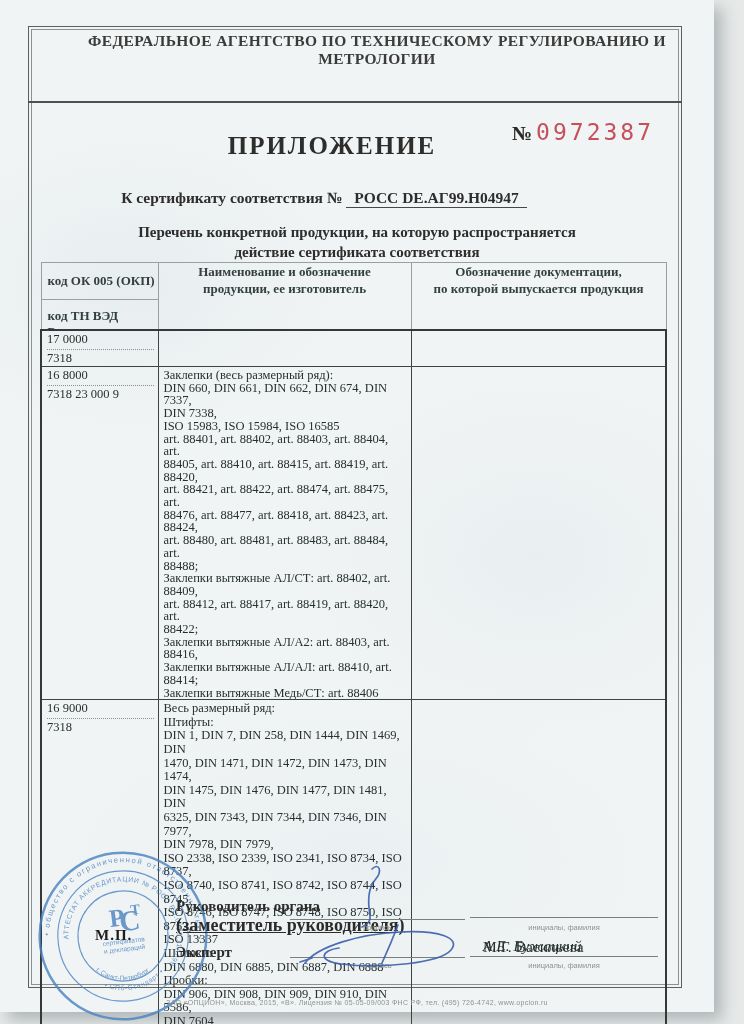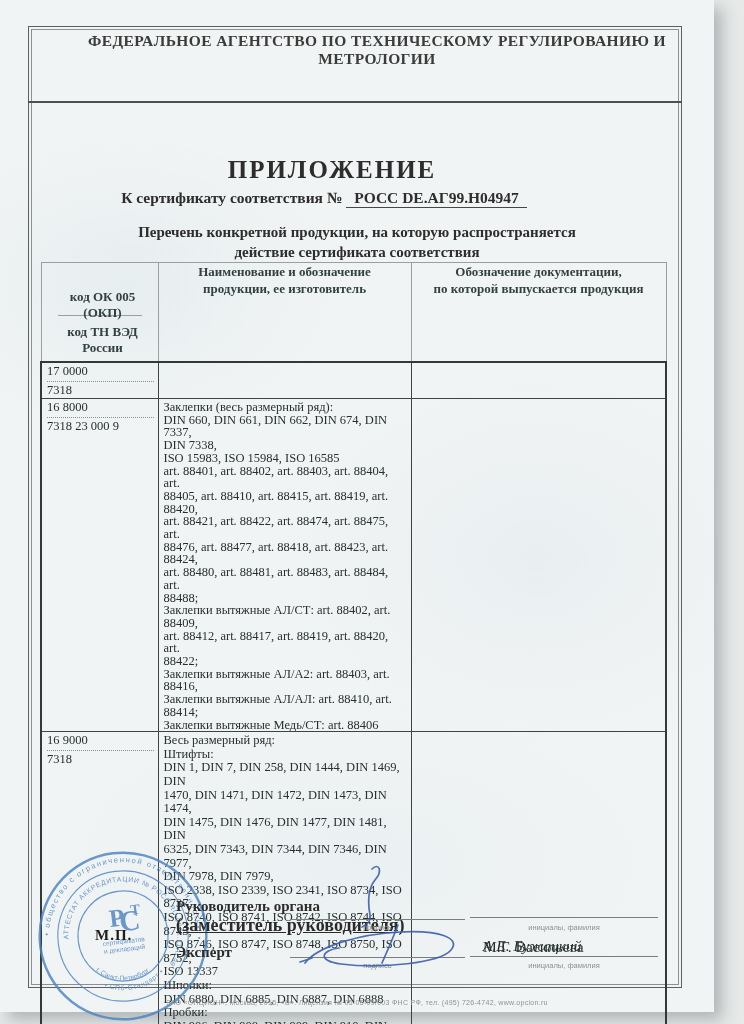--- a/index.html
+++ b/index.html
@@ -38,40 +38,40 @@
     margin-top:6px;
     font-size:15.5px; font-weight:bold; letter-spacing:.4px; color:#3b3b39;margin-left:44px;
   }
   .blank-number { position:absolute; left:512px; top:119px; white-space:nowrap; }
   .blank-number .nsign { font-size:20px; color:#2a2a28; font-weight:bold; }
   .blank-number .nval  {
     font-family:"DejaVu Sans Mono", monospace;
     font-size:23px; letter-spacing:3px; color:#c5505b; font-weight:500;
   }
   .doc-title {
-    position:absolute; left:0; top:156px; width:664px; text-align:center;
+    position:absolute; left:0; top:132px; width:664px; text-align:center;
     font-size:25px; font-weight:bold; letter-spacing:2px; color:#2d2d2b;
   }
   .cert-line {
     position:absolute; left:0; top:189px; width:648px; text-align:center;
     font-size:15.5px; font-weight:bold; color:#2d2d2b;
   }
   .cert-num {
     font-weight:bold; border-bottom:1px solid #44484a; padding:0 8px 1px 8px;
   }
   .subtitle {
     position:absolute; left:0; top:222px; width:714px; text-align:center;
     font-size:15px; font-weight:bold; line-height:20px; color:#2d2d2b;
     white-space:pre-line;
   }
   
   .tbl { position:absolute; left:40px; top:262px; width:625px; border-collapse:collapse; table-layout:fixed; }
   .tbl td { vertical-align:top; overflow:hidden; }
   .tbl-head td { border:1px solid #9aa09f; font-weight:bold; font-size:13px; color:#33403f; }
-  .head-c1 { padding:16px;text-align:center; }
+  .head-c1 { padding:0; }
   .head-c1 .half-top { height:37px; border-bottom:1px solid #9aa09f; padding:10px 0 0 6px; }
   .head-c1 .half-bot { height:29px; padding:8px 0 0 6px; }
   .head-center { text-align:center; padding-top:0; line-height:17px; white-space:pre-line; }
   .tbl-body td { border:1px solid #3f4342; font-size:12.5px; color:#26302f; padding:2px 5px 0 5px; }
   .tbl-body { border:2px solid #343837; }
   .code-cell { padding:1px 4px 0 5px !important; }
   .dotline { border-bottom:1.5px dotted #8a8e8c; height:1px; margin:2px 0 1px 0; }
   .pre { white-space:pre-line; }
   .r1 td { height:30px; }
   .r2 td { height:205px; }
@@ -109,20 +109,24 @@
 <div class="paper">
 
   <div class="frame">
     <div class="frame-inner"></div>
   </div>
 
   <div class="header-band">
     <div class="agency-title">ФЕДЕРАЛЬНОЕ АГЕНТСТВО ПО ТЕХНИЧЕСКОМУ РЕГУЛИРОВАНИЮ И МЕТРОЛОГИИ</div>
   </div>
 
+  <div class="blank-number">
+    <span class="nsign">№</span>
+    <span class="nval">0972387</span>
+  </div>
 
   <div class="doc-title">ПРИЛОЖЕНИЕ</div>
 
   <div class="cert-line">
     <span>К сертификату соответствия №</span>
     <span class="cert-num">РОСС DE.АГ99.Н04947</span>
   </div>
 
   <div class="subtitle">Перечень конкретной продукции,  на которую распространяется
 действие сертификата соответствия</div>

